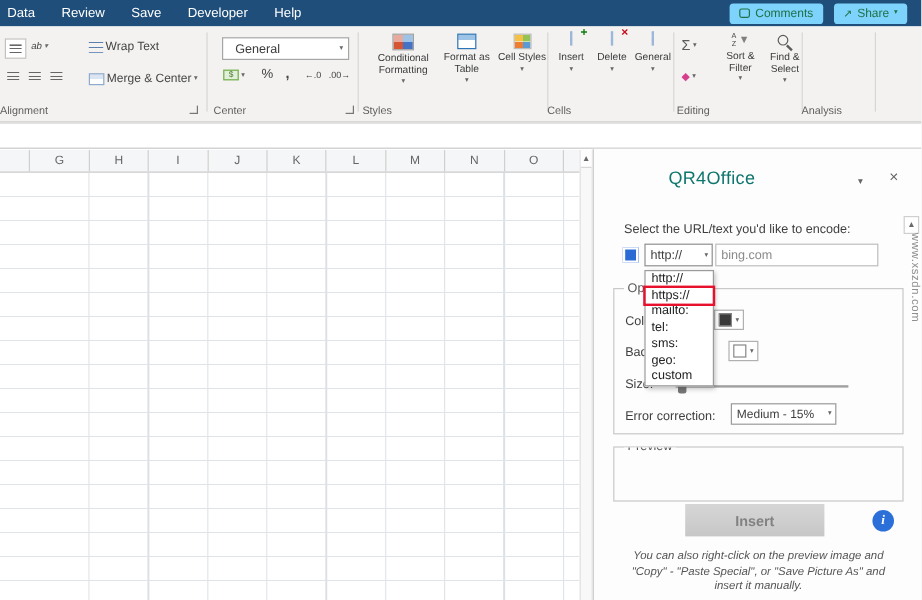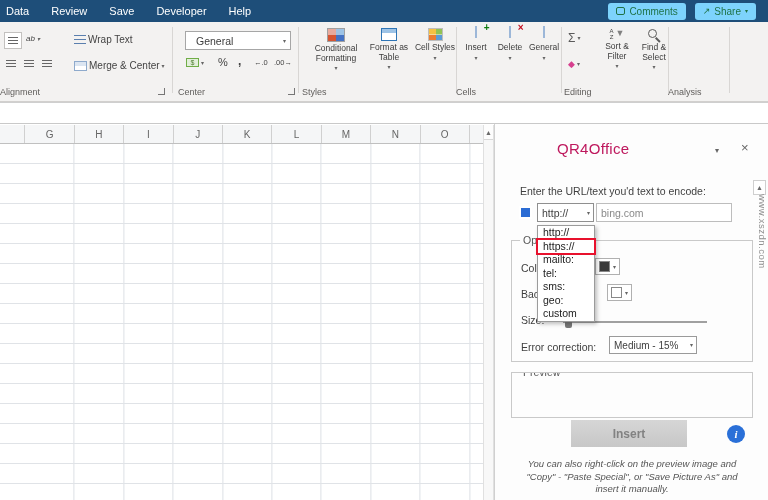--- a/index.html
+++ b/index.html
@@ -77,21 +77,21 @@
                    repeating-linear-gradient(to right,transparent 0 48.4px,#dce0e5 48.4px 49.4px);
   background-position:0 0,25.4px 0}
 .sheetscroll{position:absolute;left:483px;top:125px;width:11px;height:375px;background:#f8f8f8;
   border-left:1px solid #e0e0e0;border-right:1px solid #e0e0e0}
 .scrollup{width:100%;height:15px;background:#fdfdfd;border-bottom:1px solid #d8d8d8;
   display:flex;align-items:center;justify-content:center;font-size:7px;color:#6a6a6a}
 
 
 .panel{position:absolute;left:494px;top:124px;width:274px;height:376px;background:#fdfdfd;
   border-left:1px solid #d0d0d0;font-size:10.5px;color:#3f3f3f}
-.ptitle{position:absolute;left:62px;top:16px;font-size:15px;color:#be185d;letter-spacing:.3px}
+.ptitle{position:absolute;left:62px;top:16px;font-size:15px;color:#0f766e;letter-spacing:.3px}
 .ptcaret{position:absolute;left:220px;top:22px;font-size:8px;color:#666}
 .pclose{position:absolute;left:246px;top:16px;font-size:13px;color:#666}
 .panescroll{position:absolute;right:2px;top:56px;width:13px;height:15px;background:#fff;
   border:1px solid #cfcfcf;display:flex;align-items:center;justify-content:center;font-size:7px;color:#6a6a6a}
 .prompt{position:absolute;left:25px;top:61px}
 .qricon{position:absolute;left:24px;top:82px;width:13px;height:13px;background:#2b6cd4;
   box-shadow:inset 0 0 0 2px #fff,inset 0 0 0 3px #2b6cd4}
 .proto{position:absolute;left:42px;top:79px;width:57px;height:19px;background:#fff;border:1px solid #8f8f8f;
   display:flex;align-items:center;padding-left:4px}
 .proto .crt{margin-left:auto;margin-right:3px}
@@ -295,21 +295,21 @@
   <div class="sheetscroll">
     <div class="scrollup">▲</div>
   </div>
 
   <div class="panel">
     <div class="ptitle">QR4Office</div>
     <span class="ptcaret">▾</span>
     <span class="pclose">×</span>
     <div class="panescroll">▲</div>
 
-    <div class="prompt">Enter the URL/text you'd text to encode:</div>
+    <div class="prompt">Select the URL/text you'd like to encode:</div>
 
     <span class="qricon"></span>
     <div class="proto">
       <span>http://</span>
       <span class="crt">▾</span>
     </div>
     <input class="urlbox" value="bing.com" style="">
 
     <div class="gbox" style="left:16px;top:116px;width:242px;height:122px">
       <span class="glab">Options</span>

